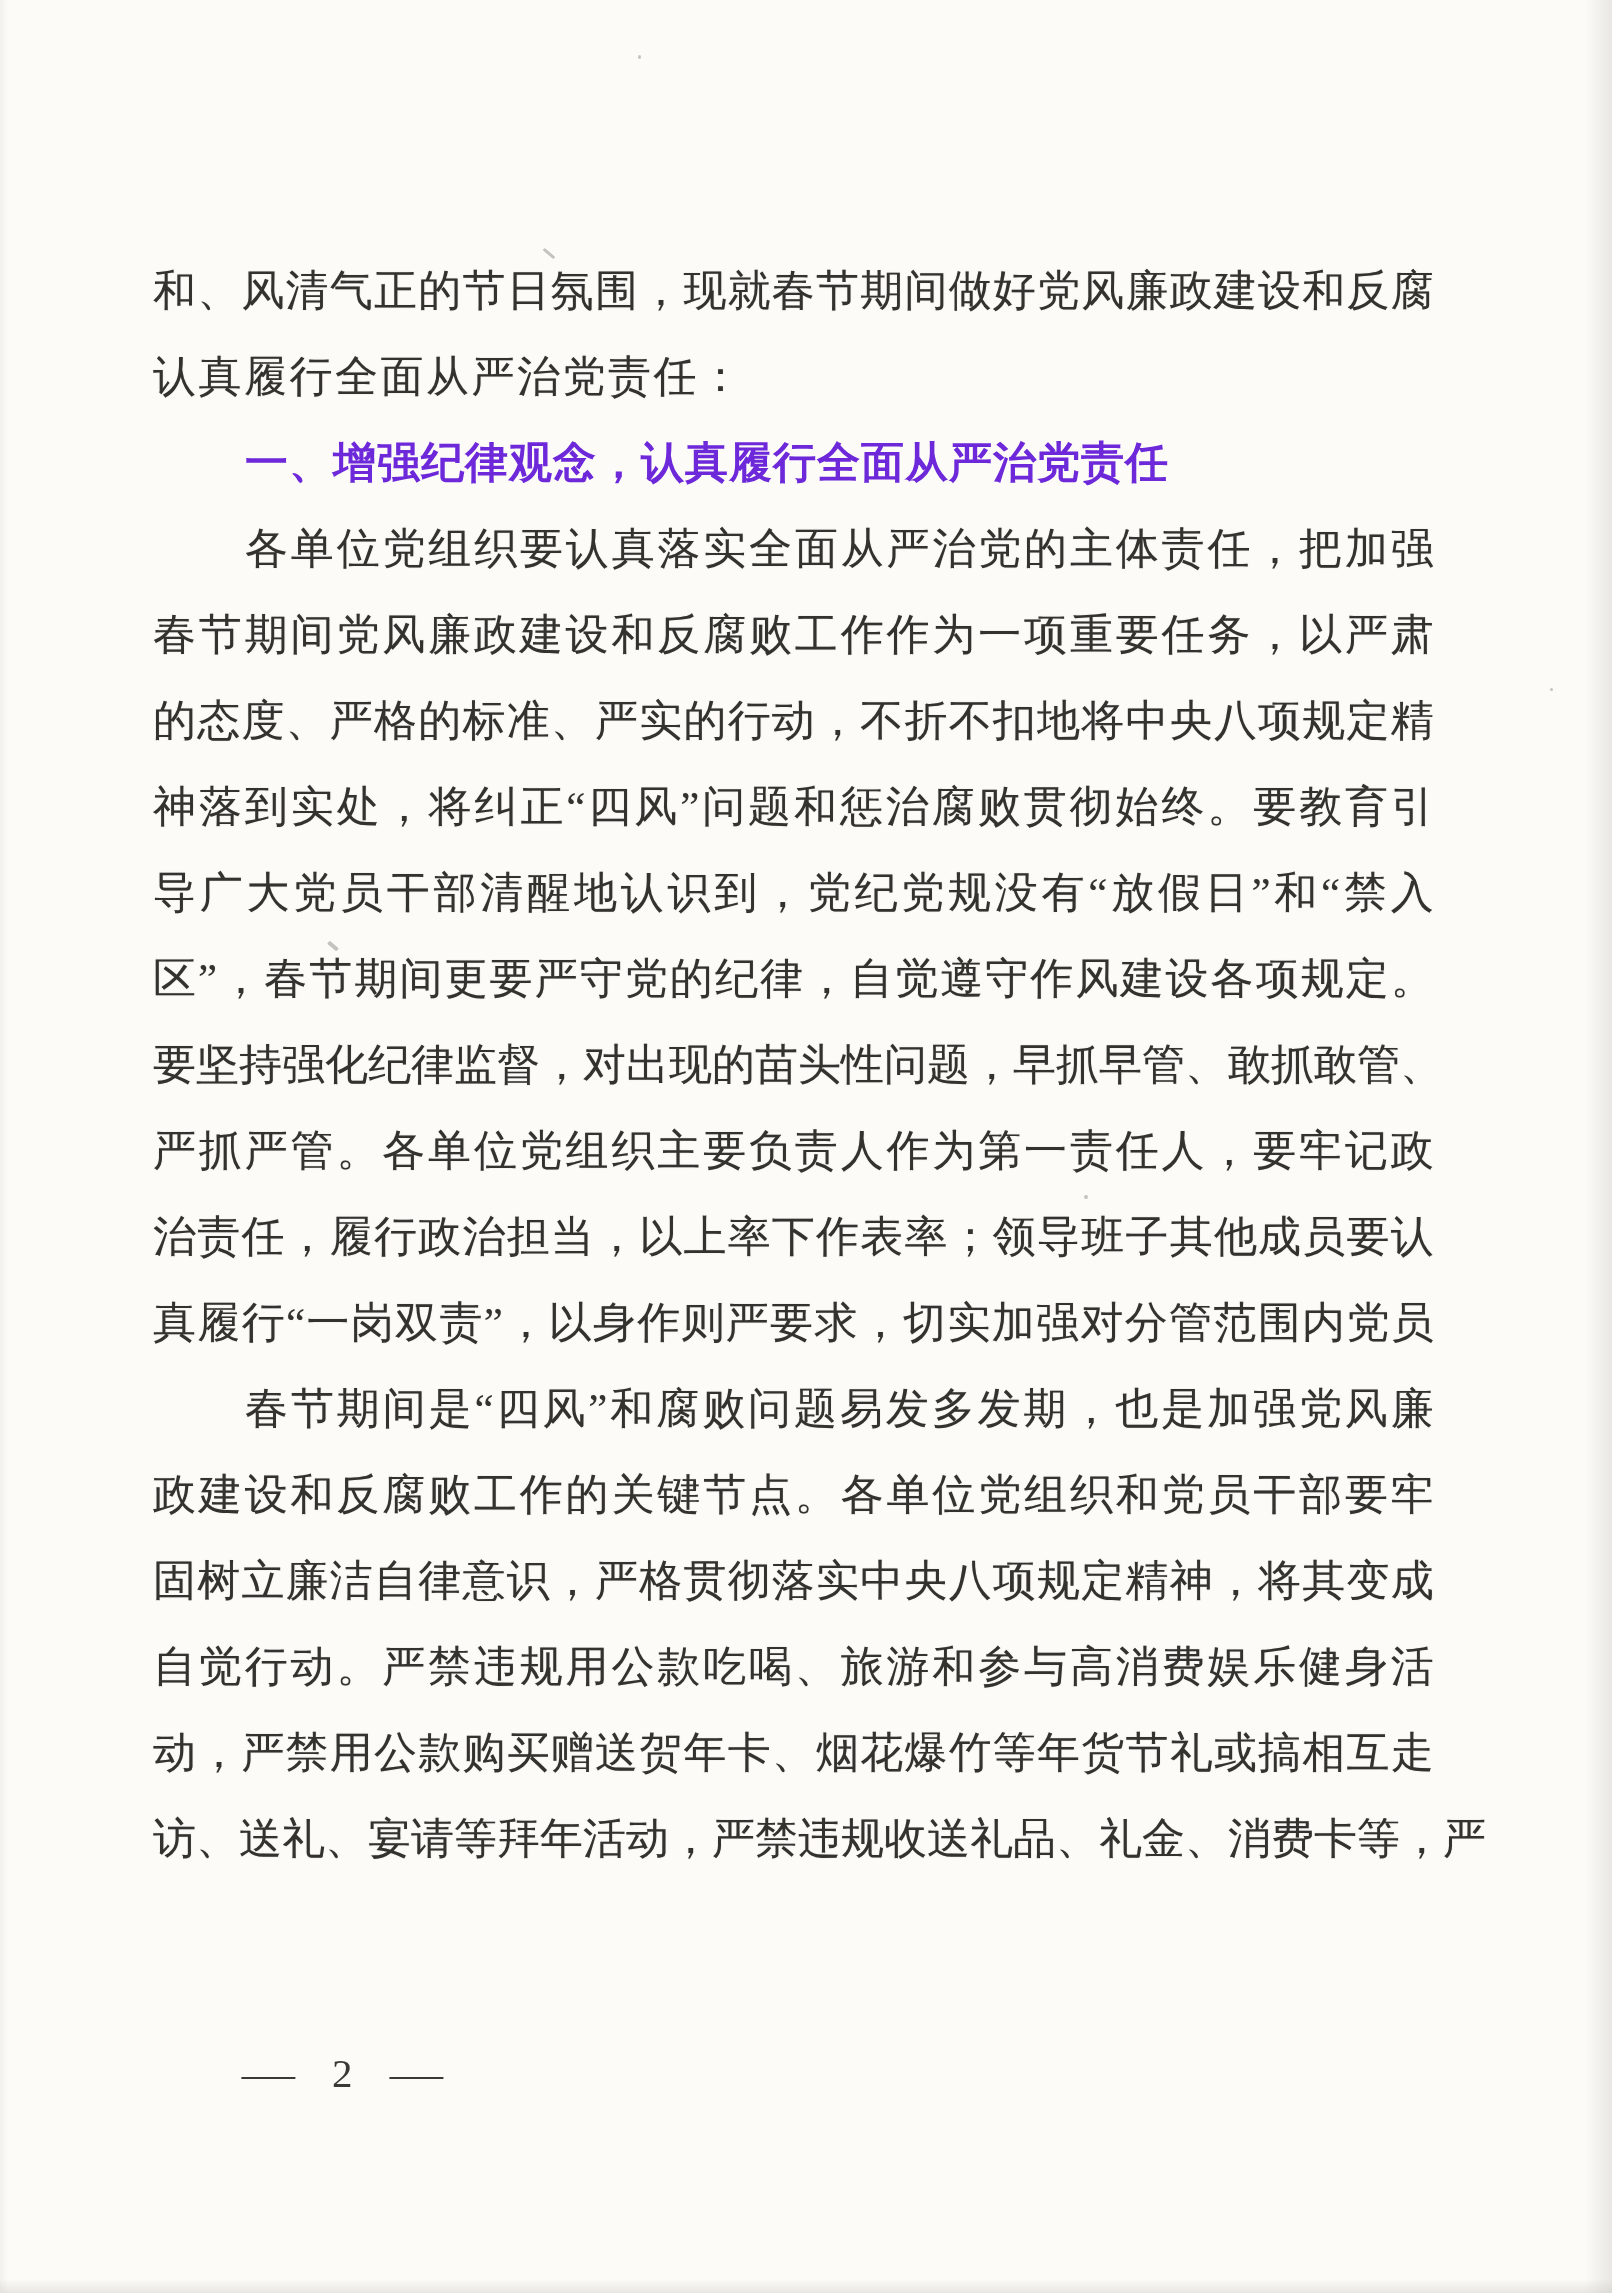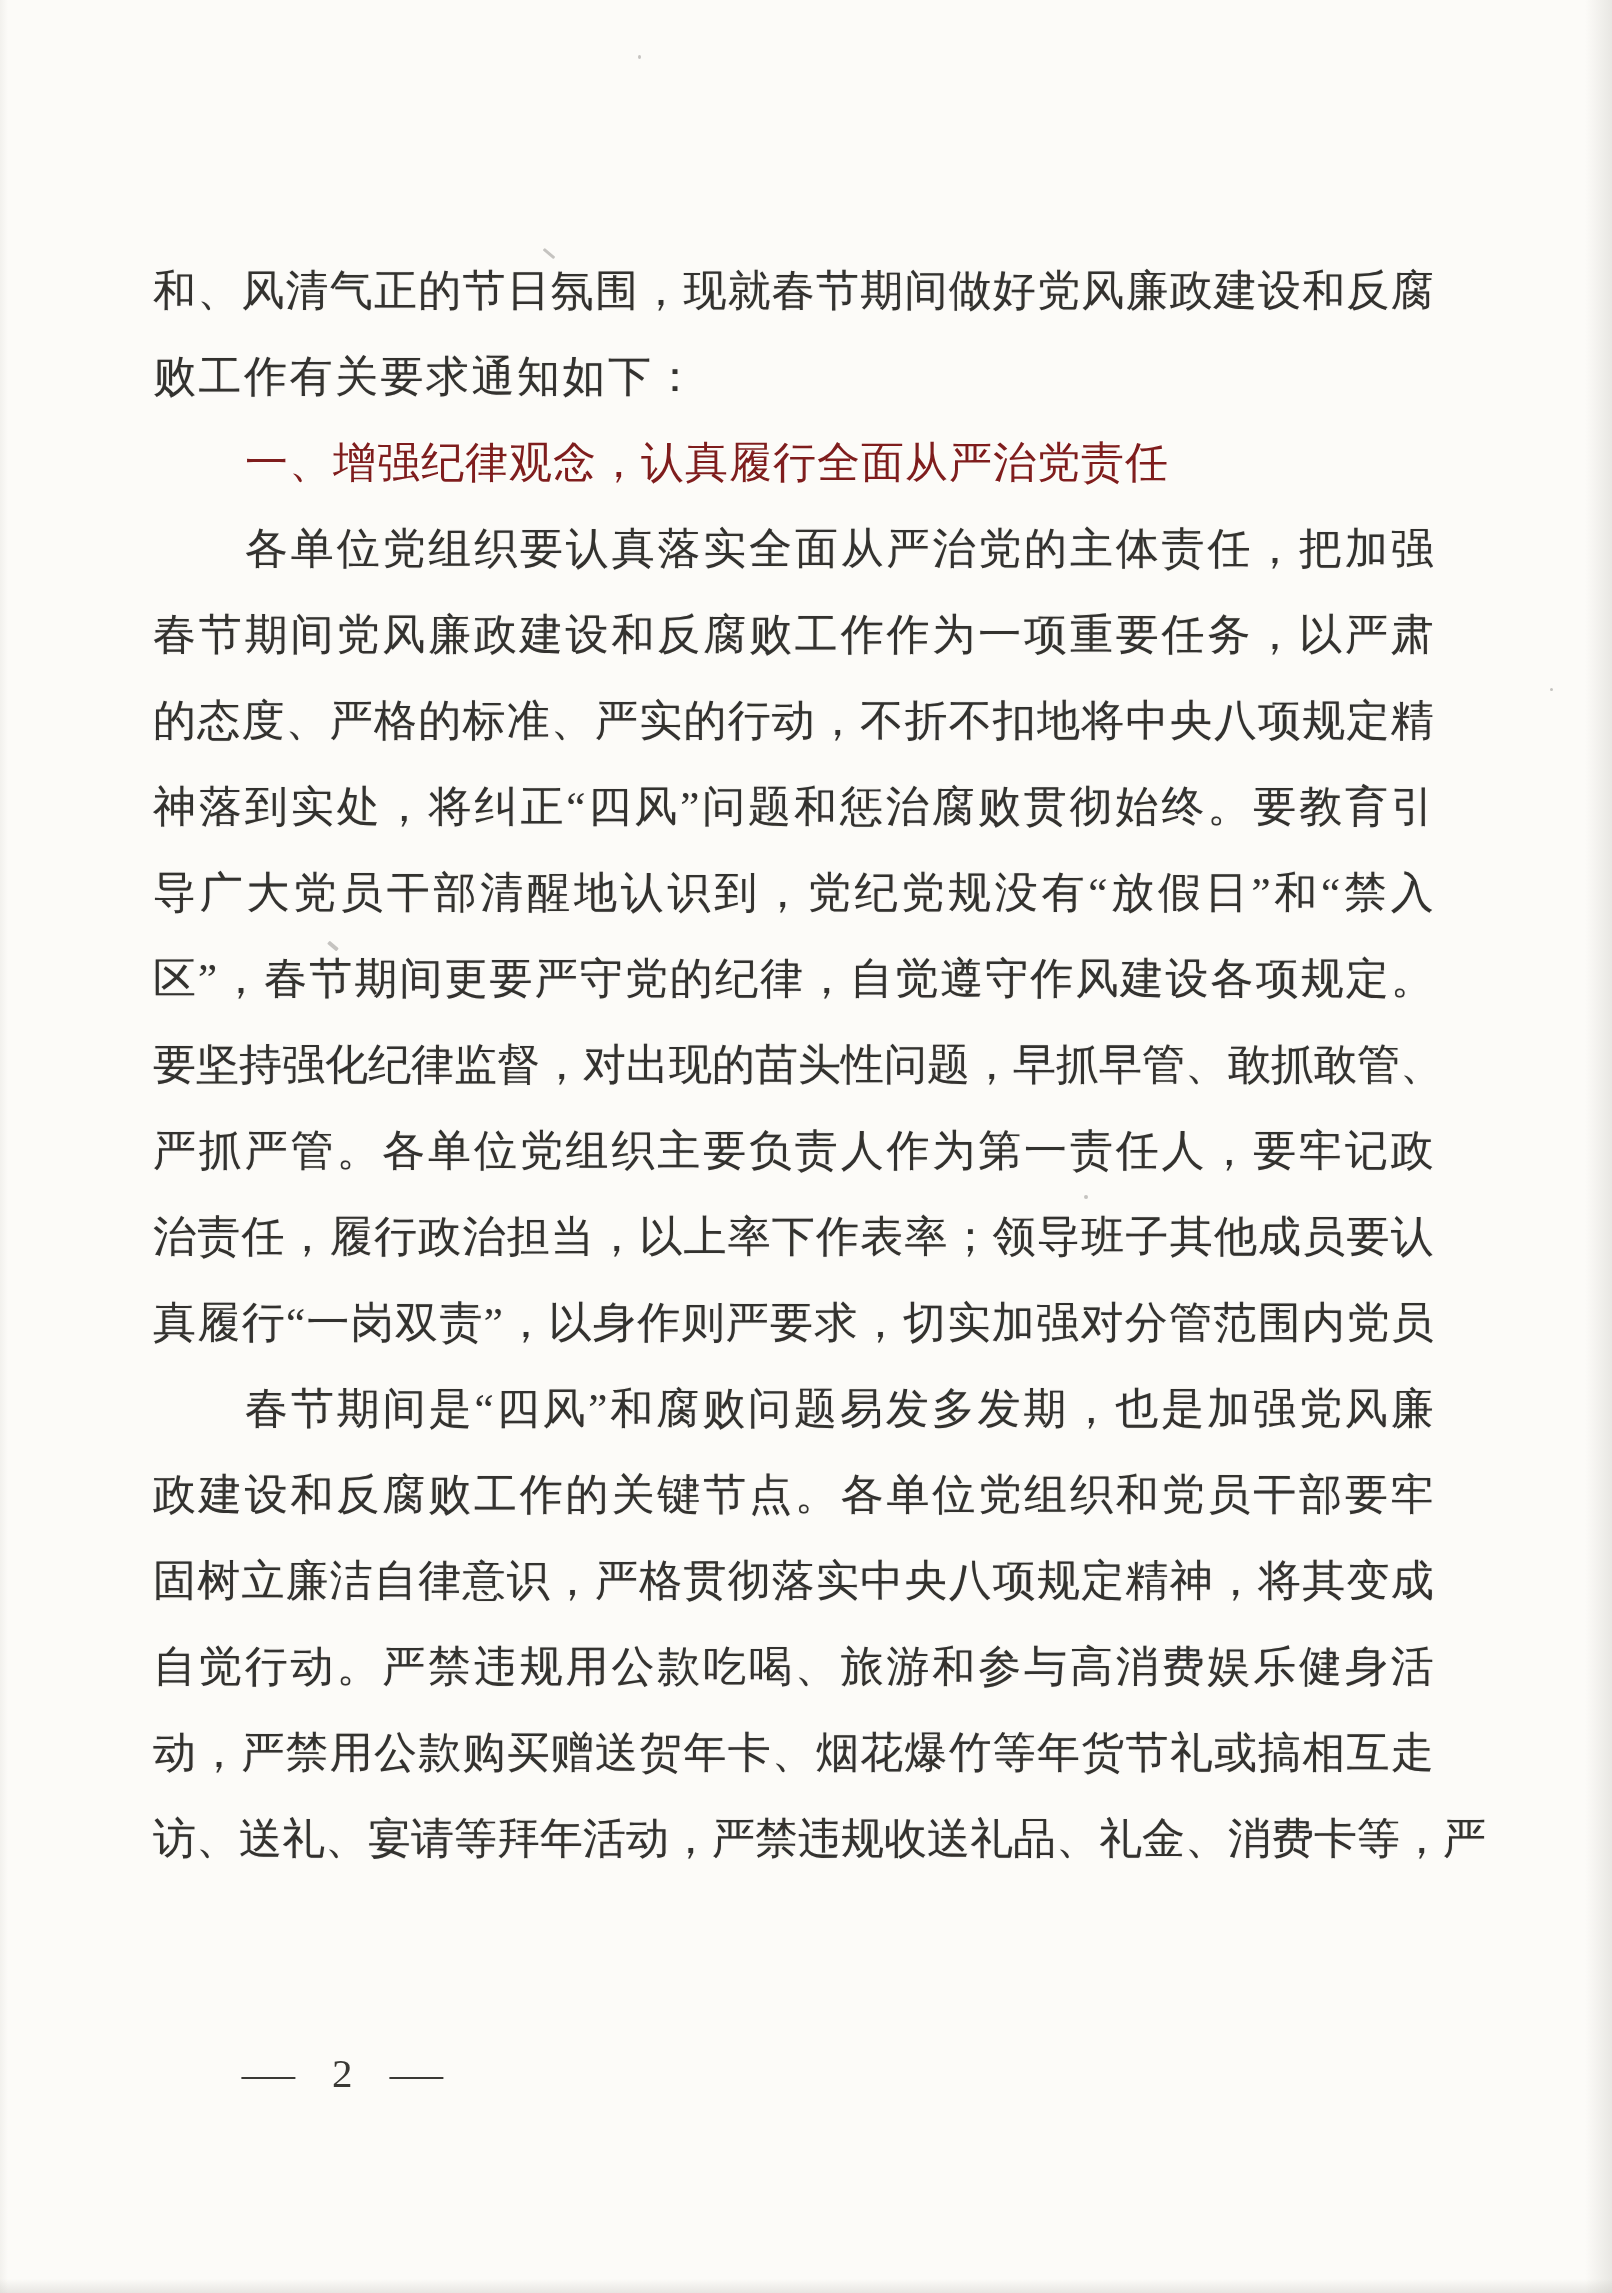--- a/index.html
+++ b/index.html
@@ -44,42 +44,42 @@
     text-shadow: 0 0 1px rgba(72,70,65,0.35);
     white-space: pre;
   }
   .line span { display: block; }
   .line.justify { justify-content: space-between; }
   .line.indent-justify { justify-content: space-between; padding-left: 92px; }
   .line.plain { letter-spacing: 2.5px; }
   .line.heading {
     padding-left: 92px;
     font-family: "Liberation Sans", "DejaVu Sans", sans-serif;
-    font-weight: 400;
+    font-weight: 700;
     letter-spacing: 1px;
-    color: #7f1d1d;
+    color: #6d28d9;
     text-shadow: none;
   }
 
   
   .footer {
     position: absolute; left: 248px; top: 2049px;
     display: flex; align-items: center; gap: 43px;
     font-size: 41px; color: #3a3935;
   }
   .footer .dash { transform: scaleX(1.3); display: block; }
 </style>
 </head>
 <body>
 
 <div class="page">
 
   <div class="text-block" id="text-block">
       <div class="line justify"><span>和</span><span>、</span><span>风</span><span>清</span><span>气</span><span>正</span><span>的</span><span>节</span><span>日</span><span>氛</span><span>围</span><span>，</span><span>现</span><span>就</span><span>春</span><span>节</span><span>期</span><span>间</span><span>做</span><span>好</span><span>党</span><span>风</span><span>廉</span><span>政</span><span>建</span><span>设</span><span>和</span><span>反</span><span>腐</span></div>
-      <div class="line plain">败工作有关要求通知如下：</div>
+      <div class="line plain">认真履行全面从严治党责任：</div>
       <div class="line heading">一、增强纪律观念，认真履行全面从严治党责任</div>
       <div class="line indent-justify"><span>各</span><span>单</span><span>位</span><span>党</span><span>组</span><span>织</span><span>要</span><span>认</span><span>真</span><span>落</span><span>实</span><span>全</span><span>面</span><span>从</span><span>严</span><span>治</span><span>党</span><span>的</span><span>主</span><span>体</span><span>责</span><span>任</span><span>，</span><span>把</span><span>加</span><span>强</span></div>
       <div class="line justify"><span>春</span><span>节</span><span>期</span><span>间</span><span>党</span><span>风</span><span>廉</span><span>政</span><span>建</span><span>设</span><span>和</span><span>反</span><span>腐</span><span>败</span><span>工</span><span>作</span><span>作</span><span>为</span><span>一</span><span>项</span><span>重</span><span>要</span><span>任</span><span>务</span><span>，</span><span>以</span><span>严</span><span>肃</span></div>
       <div class="line justify"><span>的</span><span>态</span><span>度</span><span>、</span><span>严</span><span>格</span><span>的</span><span>标</span><span>准</span><span>、</span><span>严</span><span>实</span><span>的</span><span>行</span><span>动</span><span>，</span><span>不</span><span>折</span><span>不</span><span>扣</span><span>地</span><span>将</span><span>中</span><span>央</span><span>八</span><span>项</span><span>规</span><span>定</span><span>精</span></div>
       <div class="line justify"><span>神</span><span>落</span><span>到</span><span>实</span><span>处</span><span>，</span><span>将</span><span>纠</span><span>正</span><span>“</span><span>四</span><span>风</span><span>”</span><span>问</span><span>题</span><span>和</span><span>惩</span><span>治</span><span>腐</span><span>败</span><span>贯</span><span>彻</span><span>始</span><span>终</span><span>。</span><span>要</span><span>教</span><span>育</span><span>引</span></div>
       <div class="line justify"><span>导</span><span>广</span><span>大</span><span>党</span><span>员</span><span>干</span><span>部</span><span>清</span><span>醒</span><span>地</span><span>认</span><span>识</span><span>到</span><span>，</span><span>党</span><span>纪</span><span>党</span><span>规</span><span>没</span><span>有</span><span>“</span><span>放</span><span>假</span><span>日</span><span>”</span><span>和</span><span>“</span><span>禁</span><span>入</span></div>
       <div class="line justify"><span>区</span><span>”</span><span>，</span><span>春</span><span>节</span><span>期</span><span>间</span><span>更</span><span>要</span><span>严</span><span>守</span><span>党</span><span>的</span><span>纪</span><span>律</span><span>，</span><span>自</span><span>觉</span><span>遵</span><span>守</span><span>作</span><span>风</span><span>建</span><span>设</span><span>各</span><span>项</span><span>规</span><span>定</span><span>。</span></div>
       <div class="line justify"><span>要</span><span>坚</span><span>持</span><span>强</span><span>化</span><span>纪</span><span>律</span><span>监</span><span>督</span><span>，</span><span>对</span><span>出</span><span>现</span><span>的</span><span>苗</span><span>头</span><span>性</span><span>问</span><span>题</span><span>，</span><span>早</span><span>抓</span><span>早</span><span>管</span><span>、</span><span>敢</span><span>抓</span><span>敢</span><span>管</span><span>、</span></div>
       <div class="line justify"><span>严</span><span>抓</span><span>严</span><span>管</span><span>。</span><span>各</span><span>单</span><span>位</span><span>党</span><span>组</span><span>织</span><span>主</span><span>要</span><span>负</span><span>责</span><span>人</span><span>作</span><span>为</span><span>第</span><span>一</span><span>责</span><span>任</span><span>人</span><span>，</span><span>要</span><span>牢</span><span>记</span><span>政</span></div>
       <div class="line justify"><span>治</span><span>责</span><span>任</span><span>，</span><span>履</span><span>行</span><span>政</span><span>治</span><span>担</span><span>当</span><span>，</span><span>以</span><span>上</span><span>率</span><span>下</span><span>作</span><span>表</span><span>率</span><span>；</span><span>领</span><span>导</span><span>班</span><span>子</span><span>其</span><span>他</span><span>成</span><span>员</span><span>要</span><span>认</span></div>

